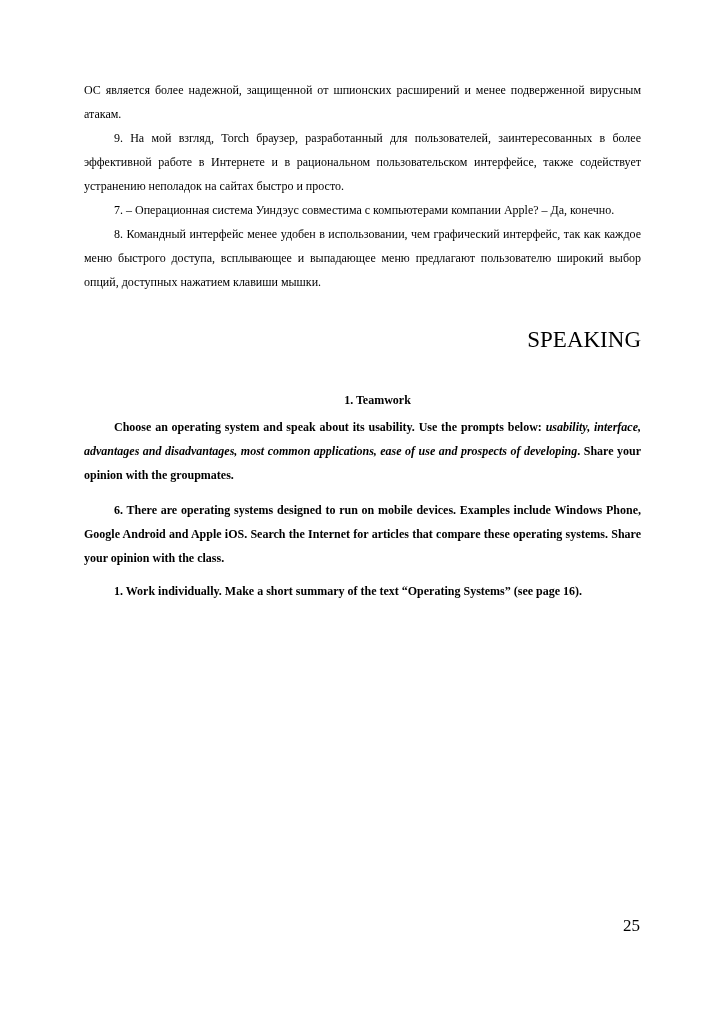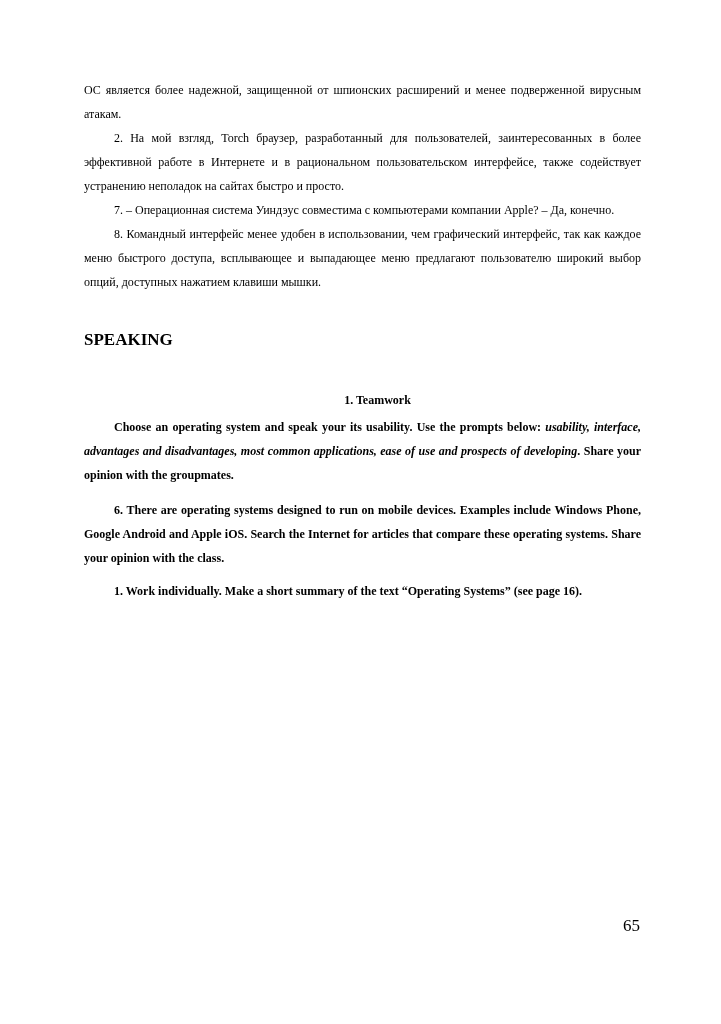--- a/index.html
+++ b/index.html
@@ -21,25 +21,25 @@
   }
   p {
     margin: 0;
     font-size: 12px;
     line-height: 24px;
     text-align: justify;
   }
   .indent { text-indent: 30px; }
   .bold { font-weight: bold; }
   .section-heading {
-    font-weight: bold;
-    font-size: 17px;
+    font-weight: normal;
+    font-size: 23px;
     line-height: 24px;
     margin-top: 34px;
-    text-align: left;
+    text-align: right;
   }
   .task-title {
     font-weight: bold;
     margin-top: 36px;
     text-indent: 30px;
     text-align: center;
   }
   .task-para { margin-top: 3px; }
   .task-para-gap { margin-top: 11px; }
   .writing-para { margin-top: 9px; }
@@ -52,33 +52,33 @@
     line-height: 24px;
   }
 </style>
 </head>
 <body>
 
 <div class="text-block">
 
   <p>ОС является более надежной, защищенной от шпионских расширений и менее подверженной вирусным атакам.</p>
 
-  <p class="indent">2. На мой взгляд, Torch браузер, разработанный для пользователей, заинтересованных в более эффективной работе в Интернете и в рациональном пользовательском интерфейсе, также содействует устранению неполадок на сайтах быстро и просто.</p>
+  <p class="indent">9. На мой взгляд, Torch браузер, разработанный для пользователей, заинтересованных в более эффективной работе в Интернете и в рациональном пользовательском интерфейсе, также содействует устранению неполадок на сайтах быстро и просто.</p>
 
   <p class="indent">7. – Операционная система Уиндэус совместима с компьютерами компании Apple? – Да, конечно.</p>
 
   <p class="indent">8. Командный интерфейс менее удобен в использовании, чем графический интерфейс, так как каждое меню быстрого доступа, всплывающее и выпадающее меню предлагают пользователю широкий выбор опций, доступных нажатием клавиши мышки.</p>
 
 
   <p class="section-heading">SPEAKING</p>
 
   <p class="task-title">1. Teamwork</p>
 
-  <p class="bold indent task-para"><span>Choose an operating system and speak your its usability. Use the prompts below: </span><em>usability, interface, advantages and disadvantages, most common applications, ease of use and prospects of developing</em><span>. Share your opinion with the groupmates.</span></p>
+  <p class="bold indent task-para"><span>Choose an operating system and speak about its usability. Use the prompts below: </span><em>usability, interface, advantages and disadvantages, most common applications, ease of use and prospects of developing</em><span>. Share your opinion with the groupmates.</span></p>
 
   <p class="bold indent task-para-gap">6. There are operating systems designed to run on mobile devices. Examples include Windows Phone, Google Android and Apple iOS. Search the Internet for articles that compare these operating systems. Share your opinion with the class.</p>
 
 
   <p class="bold indent writing-para">1. Work individually. Make a short summary of the text “Operating Systems” (see page 16).</p>
 
 </div>
 
-<div class="page-number">65</div>
+<div class="page-number">25</div>
 
 </body></html>

